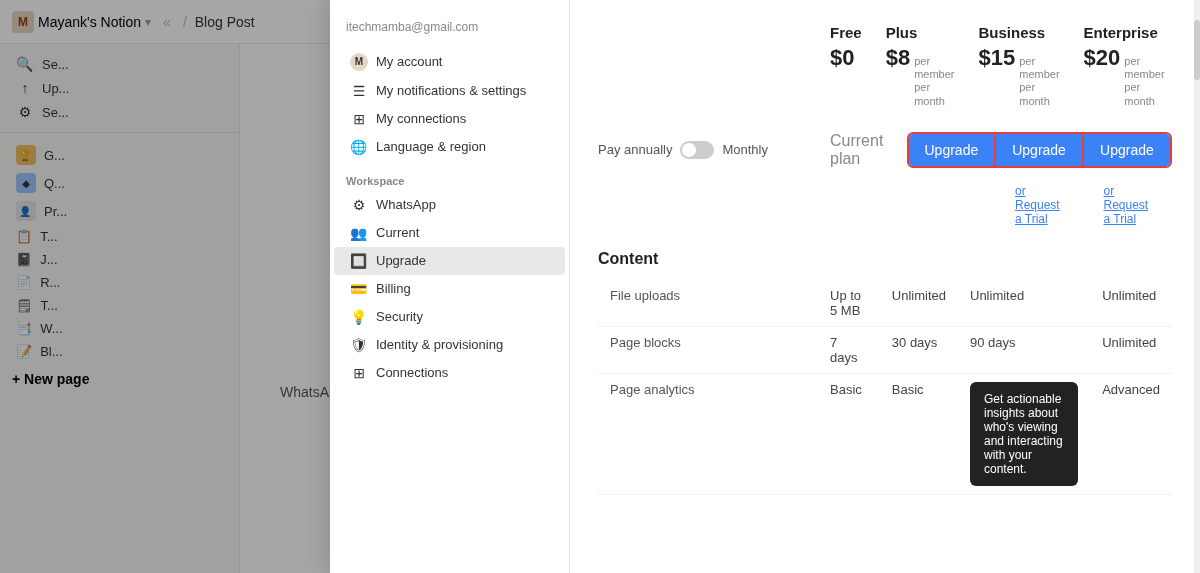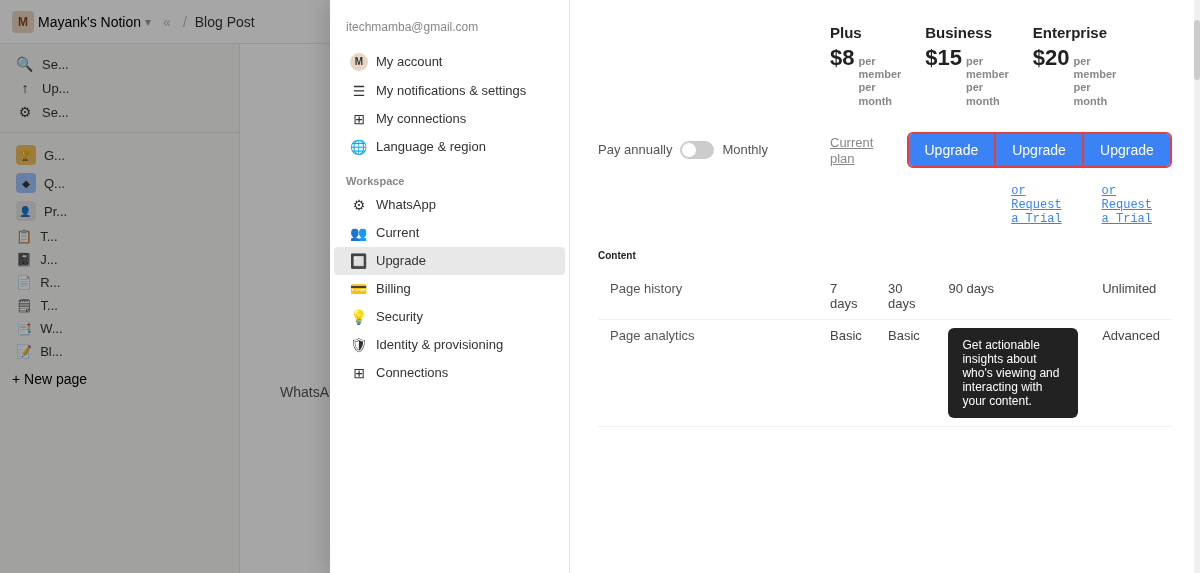--- a/index.html
+++ b/index.html
@@ -219,21 +219,21 @@
       font-weight: 700;
       color: #222;
       display: flex;
       align-items: baseline;
       gap: 4px;
     }
 
     .plan-price-sub {
       font-size: 11px;
       color: #888;
-      font-weight: 700;
+      font-weight: 400;
       line-height: 1.2;
     }
 
     .pay-toggle-label {
       font-size: 13px;
       color: #555;
       display: flex;
       align-items: center;
       gap: 8px;
     }
@@ -275,21 +275,21 @@
       font-size: 12px;
       color: #3b82f6;
       text-decoration: underline;
       cursor: pointer;
       padding: 4px 12px;
       display: block;
     }
 
     
     .section-header {
-      font-size: 10px;
+      font-size: 16px;
       font-weight: 600;
       color: #222;
       margin: 20px 0 12px;
     }
 
     
     .feature-table {
       width: 100%;
       border-collapse: collapse;
     }
@@ -408,21 +408,21 @@
         <span>T...</span>
       </div>
       <div class="sidebar-item">
         <span>📑</span>
         <span>W...</span>
       </div>
       <div class="sidebar-item">
         <span>📝</span>
         <span>Bl...</span>
       </div>
-      <div style="margin-top:auto;padding:8px 12px;">
+      <div style="margin-top:auto;padding:8px 12px;font-weight:bold;">
         <span>+ New page</span>
       </div>
     </div>
 
     <div class="main-content" style="position:relative;">
       <div style="margin-top:280px;">
         <h2 style="font-size:28px;font-weight:700;color:#222;text-align:center;">User-Friendly Interface</h2>
         <p style="font-size:14px;color:#555;margin-top:8px;">WhatsApp has a user-friendly interface, which makes it easy for anyone to use. The app is simple...</p>
       </div>
     </div>
@@ -492,20 +492,24 @@
       <div class="modal-nav-item">
         <span class="modal-nav-icon">⊞</span>
         <span>Connections</span>
       </div>
     </div>
 
     <div class="modal-content" style="position:relative;">
 
       <div class="pricing-header">
         <div></div>
+        <div class="plan-col">
+          <div class="plan-name">Free</div>
+          <div class="plan-price">$0</div>
+        </div>
         <div class="plan-col">
           <div class="plan-name">Plus</div>
           <div class="plan-price">
             $8
             <span class="plan-price-sub">per member<br>per month</span>
           </div>
         </div>
         <div class="plan-col">
           <div class="plan-name">Business</div>
           <div class="plan-price">
@@ -523,48 +527,55 @@
       </div>
 
       <div style="display:grid;grid-template-columns:220px 1fr;align-items:center;margin-bottom:12px;">
         <div class="pay-toggle-label">
           <span>Pay annually</span>
           <span class="toggle-switch"></span>
           <span>Monthly</span>
         </div>
         <div style="display:grid;grid-template-columns:1fr 3fr;align-items:center;">
           <div style="padding:0 12px;">
-            <span style="font-size:13px;color:#888;text-decoration:underline;">Current plan</span>
+            <span style="font-size:16px;color:#888;">Current plan</span>
           </div>
           <div style="display:grid;grid-template-columns:1fr 1fr 1fr;border:2.5px solid #e53e3e;border-radius:6px;overflow:hidden;">
             <button class="upgrade-btn" style="border-radius:0;margin:0;width:100%;border-right:2px solid #e53e3e;">Upgrade</button>
             <button class="upgrade-btn" style="border-radius:0;margin:0;width:100%;border-right:2px solid #e53e3e;">Upgrade</button>
             <button class="upgrade-btn" style="border-radius:0;margin:0;width:100%;">Upgrade</button>
           </div>
         </div>
       </div>
 
-      <div style="display:grid;grid-template-columns:220px 1fr 1fr 1fr 1fr;margin-bottom:12px;font-family:Liberation Mono, monospace;">
+      <div style="display:grid;grid-template-columns:220px 1fr 1fr 1fr 1fr;margin-bottom:12px;">
         <div></div>
         <div></div>
         <div></div>
         <div style="padding:0 8px;">
           <a class="request-trial">or Request a Trial</a>
         </div>
         <div style="padding:0 8px;">
           <a class="request-trial">or Request a Trial</a>
         </div>
       </div>
 
       <div class="section-header">Content</div>
 
       <table class="feature-table">
         <tbody>
         <tr>
-          <td>Page history</td>
+          <td>File uploads</td>
+          <td>Up to 5 MB</td>
+          <td>Unlimited</td>
+          <td>Unlimited</td>
+          <td>Unlimited</td>
+        </tr>
+        <tr>
+          <td>Page blocks</td>
           <td>7 days</td>
           <td>30 days</td>
           <td>90 days</td>
           <td>Unlimited</td>
         </tr>
         <tr>
           <td>Page analytics</td>
           <td>Basic</td>
           <td>Basic</td>
           <td style="position:relative;">

